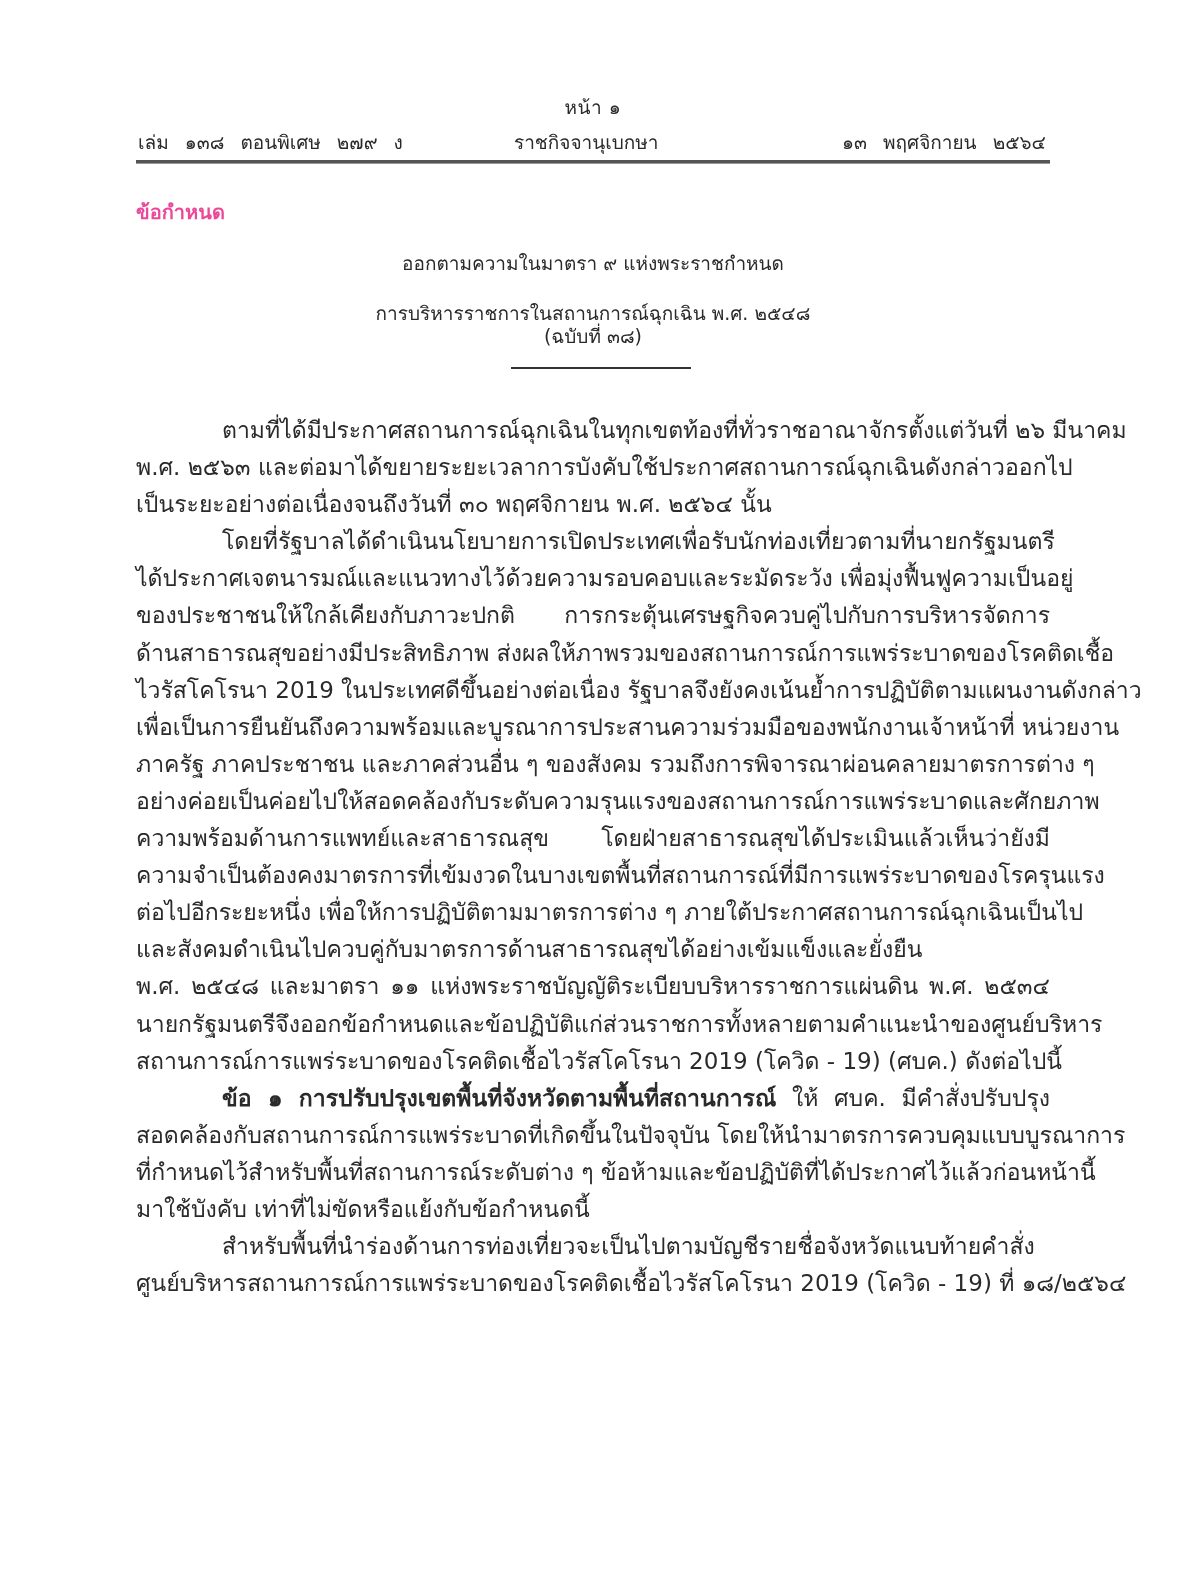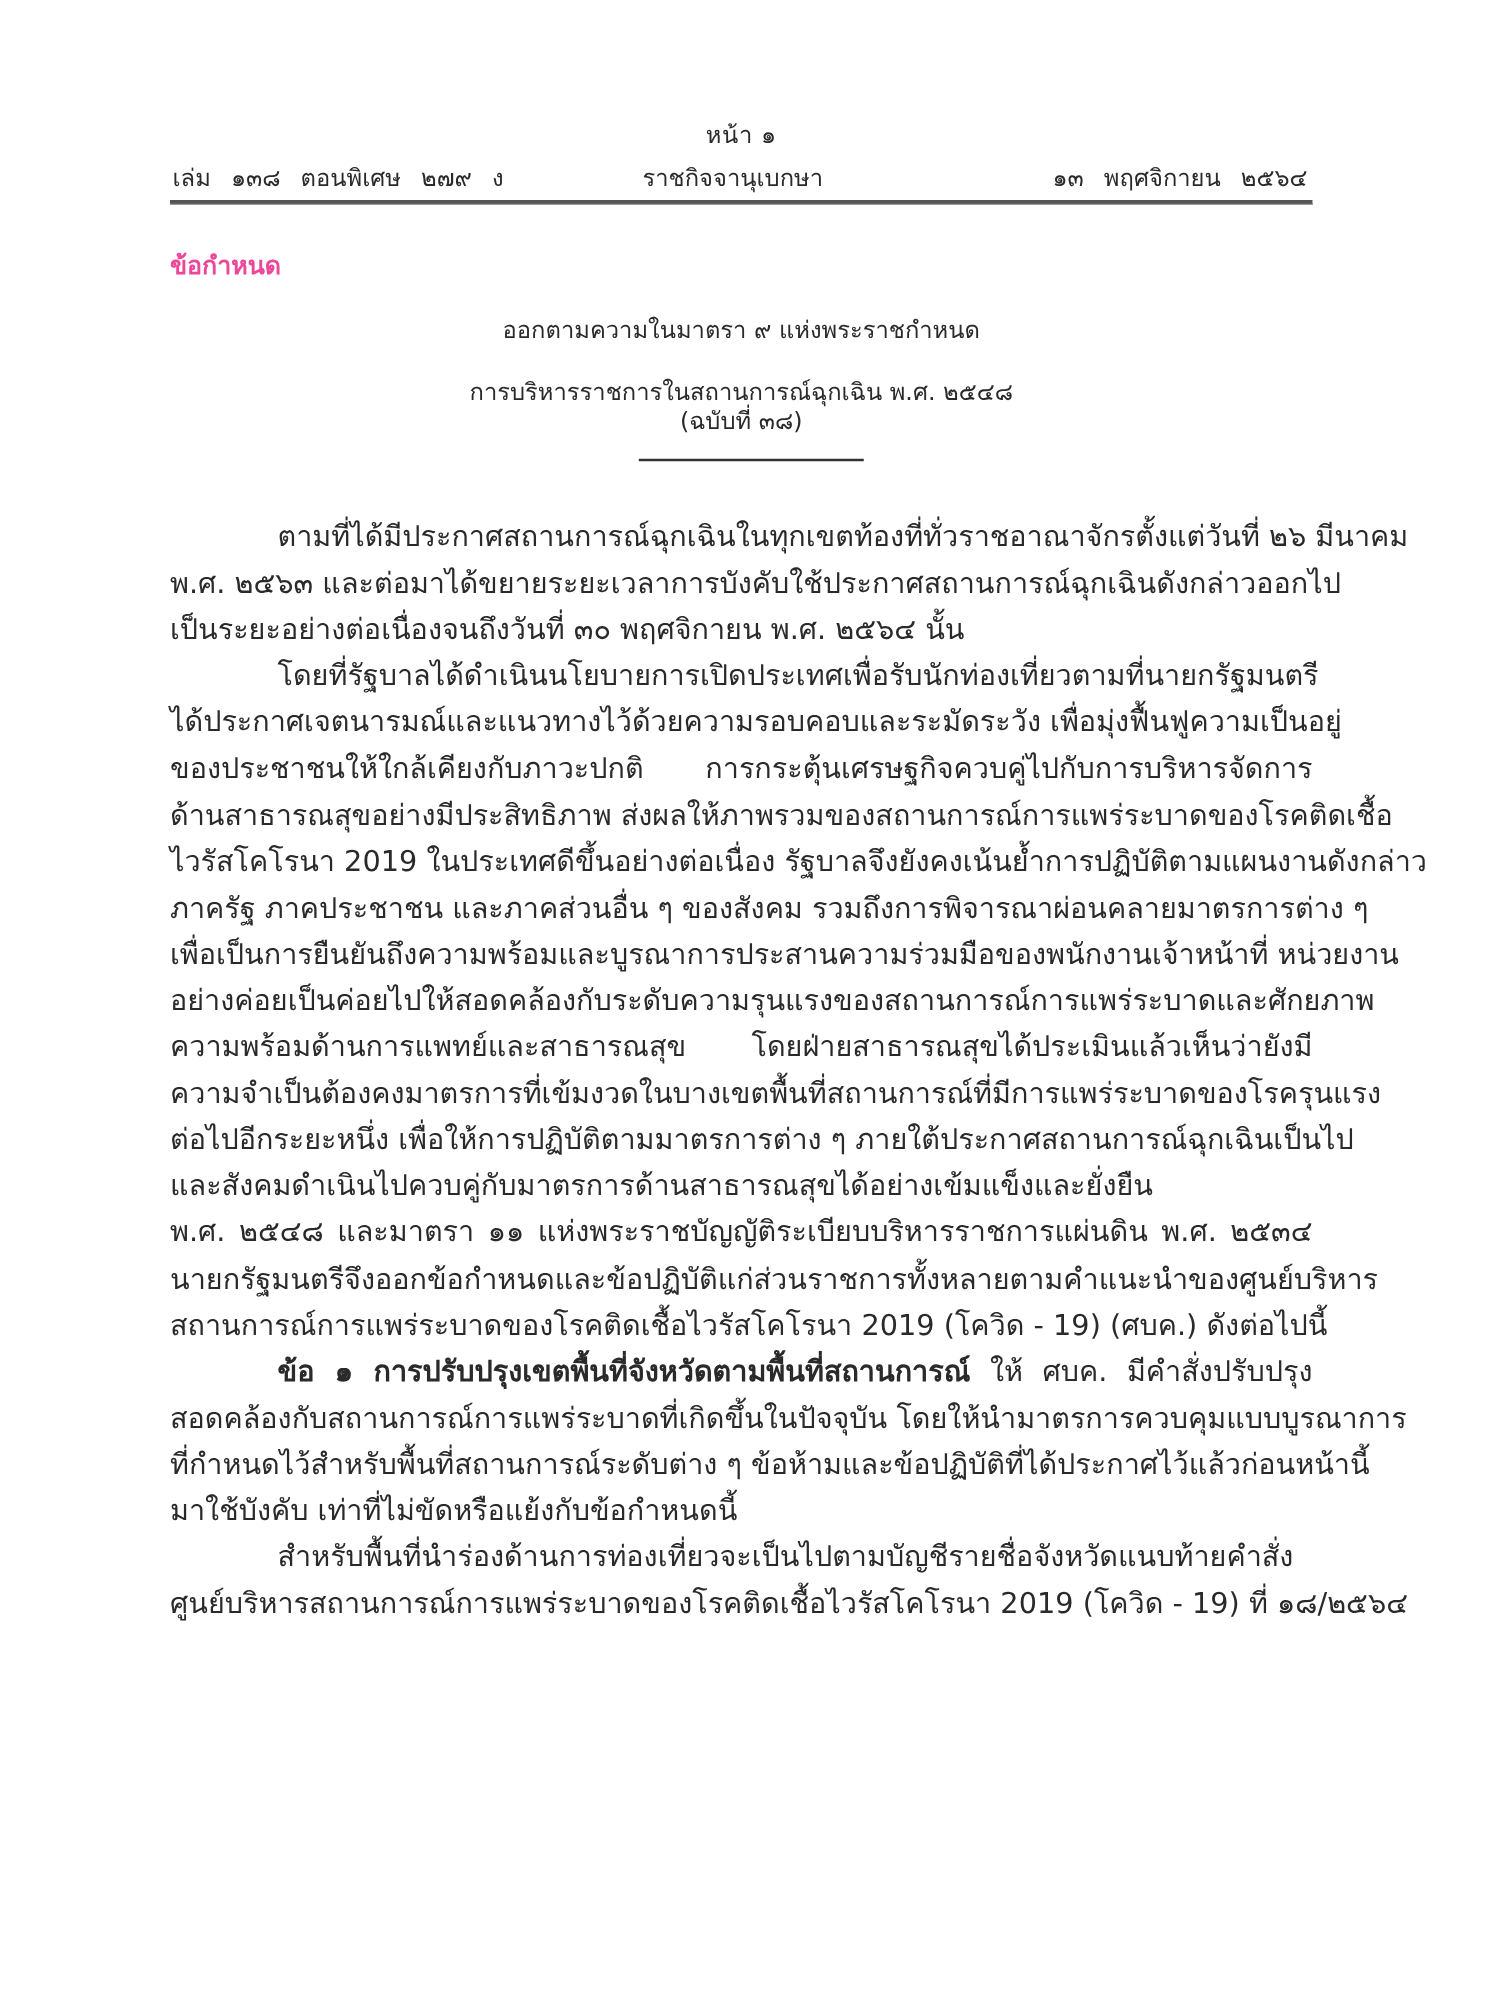--- a/index.html
+++ b/index.html
@@ -68,22 +68,22 @@
 
   <div class="body-text">
     <span class="line indent">ตามที่ได้มีประกาศสถานการณ์ฉุกเฉินในทุกเขตท้องที่ทั่วราชอาณาจักรตั้งแต่วันที่ ๒๖ มีนาคม</span>
     <span class="line">พ.ศ. ๒๕๖๓ และต่อมาได้ขยายระยะเวลาการบังคับใช้ประกาศสถานการณ์ฉุกเฉินดังกล่าวออกไป</span>
     <span class="line last">เป็นระยะอย่างต่อเนื่องจนถึงวันที่ ๓๐ พฤศจิกายน พ.ศ. ๒๕๖๔ นั้น</span>
     <span class="line indent">โดยที่รัฐบาลได้ดำเนินนโยบายการเปิดประเทศเพื่อรับนักท่องเที่ยวตามที่นายกรัฐมนตรี</span>
     <span class="line">ได้ประกาศเจตนารมณ์และแนวทางไว้ด้วยความรอบคอบและระมัดระวัง เพื่อมุ่งฟื้นฟูความเป็นอยู่</span>
     <span class="line">ของประชาชนให้ใกล้เคียงกับภาวะปกติ การกระตุ้นเศรษฐกิจควบคู่ไปกับการบริหารจัดการ</span>
     <span class="line">ด้านสาธารณสุขอย่างมีประสิทธิภาพ ส่งผลให้ภาพรวมของสถานการณ์การแพร่ระบาดของโรคติดเชื้อ</span>
     <span class="line">ไวรัสโคโรนา 2019 ในประเทศดีขึ้นอย่างต่อเนื่อง รัฐบาลจึงยังคงเน้นย้ำการปฏิบัติตามแผนงานดังกล่าว</span>
+    <span class="line">เพื่อเป็นการยืนยันถึงความพร้อมและบูรณาการประสานความร่วมมือของพนักงานเจ้าหน้าที่ หน่วยงาน</span>
     <span class="line">ภาครัฐ ภาคประชาชน และภาคส่วนอื่น ๆ ของสังคม รวมถึงการพิจารณาผ่อนคลายมาตรการต่าง ๆ</span>
-    <span class="line">เพื่อเป็นการยืนยันถึงความพร้อมและบูรณาการประสานความร่วมมือของพนักงานเจ้าหน้าที่ หน่วยงาน</span>
     <span class="line">อย่างค่อยเป็นค่อยไปให้สอดคล้องกับระดับความรุนแรงของสถานการณ์การแพร่ระบาดและศักยภาพ</span>
     <span class="line">ความพร้อมด้านการแพทย์และสาธารณสุข โดยฝ่ายสาธารณสุขได้ประเมินแล้วเห็นว่ายังมี</span>
     <span class="line">ความจำเป็นต้องคงมาตรการที่เข้มงวดในบางเขตพื้นที่สถานการณ์ที่มีการแพร่ระบาดของโรครุนแรง</span>
     <span class="line">ต่อไปอีกระยะหนึ่ง เพื่อให้การปฏิบัติตามมาตรการต่าง ๆ ภายใต้ประกาศสถานการณ์ฉุกเฉินเป็นไป</span>
     <span class="line last">และสังคมดำเนินไปควบคู่กับมาตรการด้านสาธารณสุขได้อย่างเข้มแข็งและยั่งยืน</span>
     <span class="line">พ.ศ. ๒๕๔๘ และมาตรา ๑๑ แห่งพระราชบัญญัติระเบียบบริหารราชการแผ่นดิน พ.ศ. ๒๕๓๔</span>
     <span class="line">นายกรัฐมนตรีจึงออกข้อกำหนดและข้อปฏิบัติแก่ส่วนราชการทั้งหลายตามคำแนะนำของศูนย์บริหาร</span>
     <span class="line last">สถานการณ์การแพร่ระบาดของโรคติดเชื้อไวรัสโคโรนา 2019 (โควิด - 19) (ศบค.) ดังต่อไปนี้</span>
 
     <span class="line indent"><span class="bold">ข้อ ๑ การปรับปรุงเขตพื้นที่จังหวัดตามพื้นที่สถานการณ์</span><span> ให้ ศบค. มีคำสั่งปรับปรุง</span></span>

